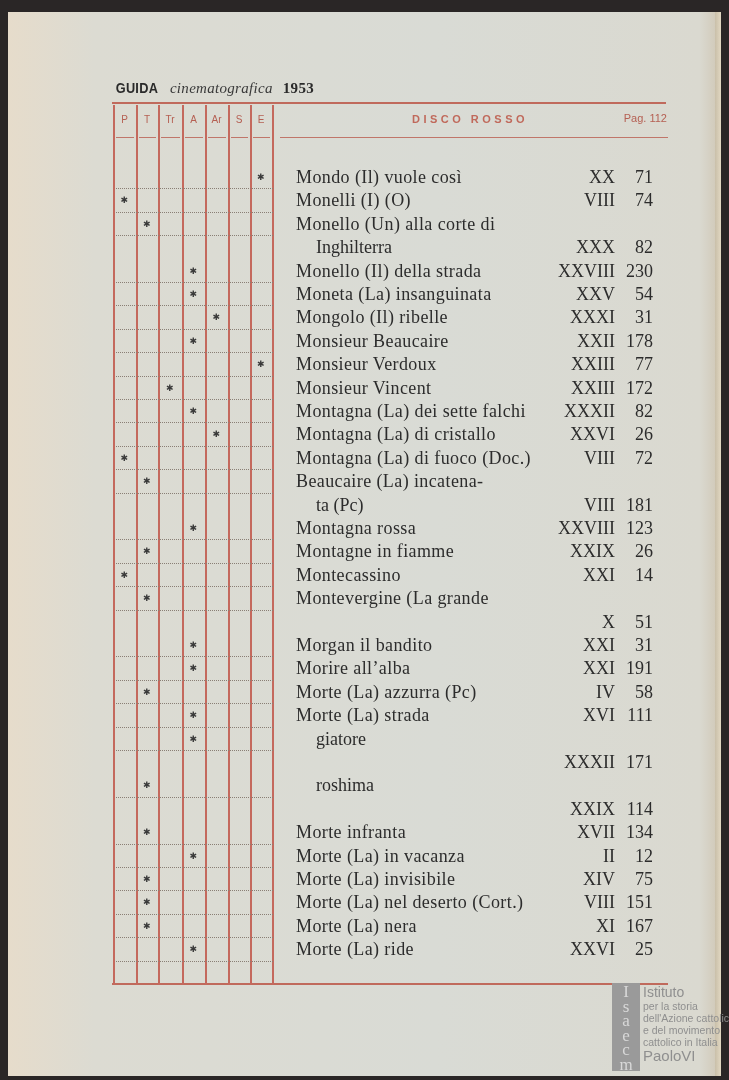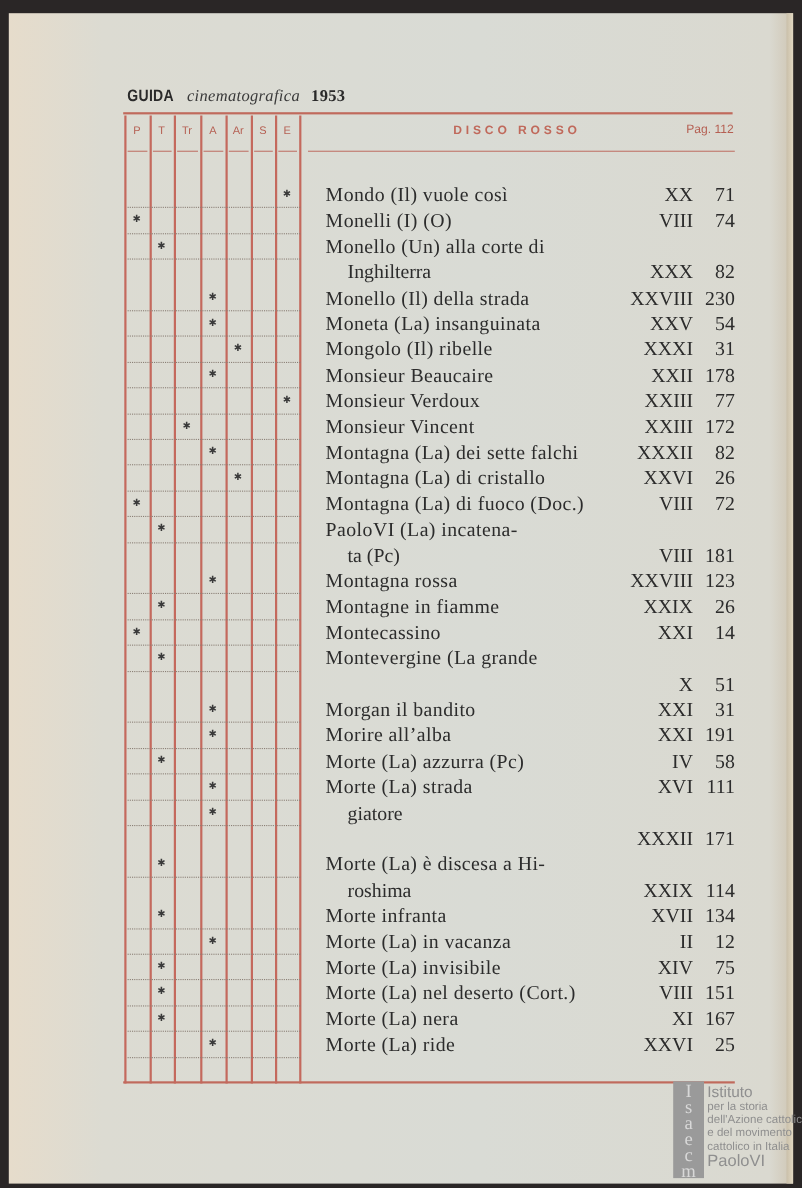--- a/index.html
+++ b/index.html
@@ -43,21 +43,21 @@
   .star {
     position:absolute; font-size:12px; color:#3a3a3a; line-height:1;
     font-family:"DejaVu Sans", sans-serif;
   }
   .dots {
     position:absolute; height:0; border-top:1px dotted #8a7f75;
   }
   .entry { position:absolute; left:296px; width:372px; font-size:18px; color:#2c2c2c; line-height:23.4px; }
   .entry .title { display:block; white-space:nowrap; letter-spacing:0.4px; }
   .entry .cont { display:block; padding-left:20px; }
-  .entry .ref { position:absolute; right:0; bottom:0; white-space:nowrap; }
+  .entry .ref { position:absolute; right:15px; bottom:0; white-space:nowrap; }
   .entry .vol { display:inline-block; text-align:right; }
   .entry .pg { display:inline-block; width:38px; text-align:right; }
 
   .logo { position:absolute; left:612px; top:983px; width:110px; height:90px; color:#8b8b8b; }
   .logo .block {
     position:absolute; left:0; top:0; width:28px; height:88px; background:#9a9a9a;
     color:#d8d8d8; font-size:17px; line-height:17px; text-align:center;
     font-family:"Liberation Serif", serif;
   }
   .logo .text { position:absolute; left:31px; top:2px; font-family:"Liberation Sans", sans-serif; color:#8f8f8f; }
@@ -178,21 +178,21 @@
     </div>
     <div class="star" style="font-size: 9px; left: 212.5px; top: 430.4px;">✱</div>
     <div class="dots" style="left: 116px; width: 157px; top: 445.8px;"></div>
     <div class="entry" style="top: 446.8px; height: 23.4px;">
       <span class="title">Montagna (La) di fuoco (Doc.)</span>
       <span class="ref"><span class="vol">VIII</span><span class="pg">72</span></span>
     </div>
     <div class="star" style="font-size: 9px; left: 120.5px; top: 453.8px;">✱</div>
     <div class="dots" style="left: 116px; width: 157px; top: 469.2px;"></div>
     <div class="entry" style="top: 470.2px; height: 46.8px;">
-      <span class="title">PaoloVI (La) incatena-</span>
+      <span class="title">Beaucaire (La) incatena-</span>
       <span class="cont">ta (Pc)</span>
       <span class="ref"><span class="vol">VIII</span><span class="pg">181</span></span>
     </div>
     <div class="star" style="font-size: 9px; left: 143px; top: 477.2px;">✱</div>
     <div class="dots" style="left: 116px; width: 157px; top: 492.6px;"></div>
     <div class="entry" style="top: 517px; height: 23.4px;">
       <span class="title">Montagna rossa</span>
       <span class="ref"><span class="vol">XXVIII</span><span class="pg">123</span></span>
     </div>
     <div class="star" style="font-size: 9px; left: 189.5px; top: 524px;">✱</div>
@@ -239,21 +239,20 @@
     </div>
     <div class="star" style="font-size: 9px; left: 189.5px; top: 711.2px;">✱</div>
     <div class="dots" style="left: 116px; width: 157px; top: 726.6px;"></div>
     <div class="entry" style="top: 727.6px; height: 46.8px;">
       <span class="cont">giatore</span>
       <span class="ref"><span class="vol">XXXII</span><span class="pg">171</span></span>
     </div>
     <div class="star" style="font-size: 9px; left: 189.5px; top: 734.6px;">✱</div>
     <div class="dots" style="left: 116px; width: 157px; top: 750px;"></div>
     <div class="entry" style="top: 774.4px; height: 46.8px;">
-      <span class="title">Morte (La) è discesa a Hi-</span>
       <span class="cont">roshima</span>
       <span class="ref"><span class="vol">XXIX</span><span class="pg">114</span></span>
     </div>
     <div class="star" style="font-size: 9px; left: 143px; top: 781.4px;">✱</div>
     <div class="dots" style="left: 116px; width: 157px; top: 796.8px;"></div>
     <div class="entry" style="top: 821.2px; height: 23.4px;">
       <span class="title">Morte infranta</span>
       <span class="ref"><span class="vol">XVII</span><span class="pg">134</span></span>
     </div>
     <div class="star" style="font-size: 9px; left: 143px; top: 828.2px;">✱</div>

